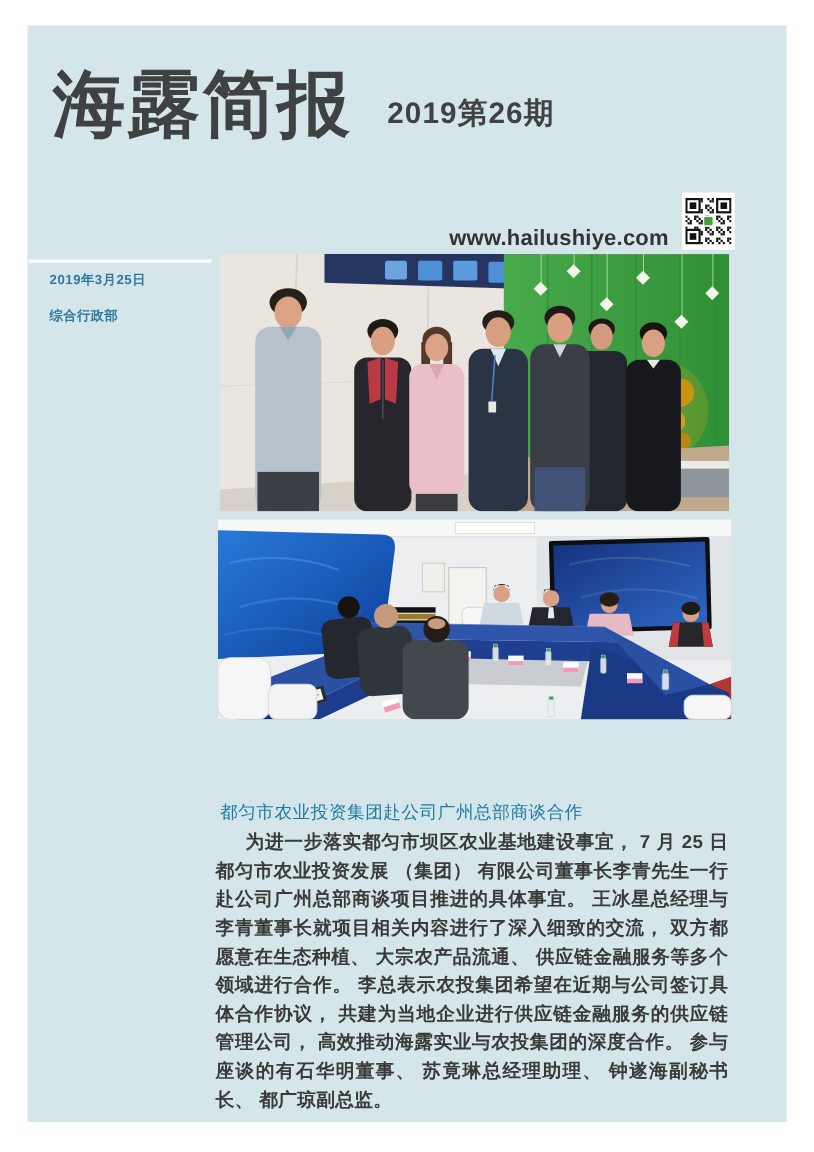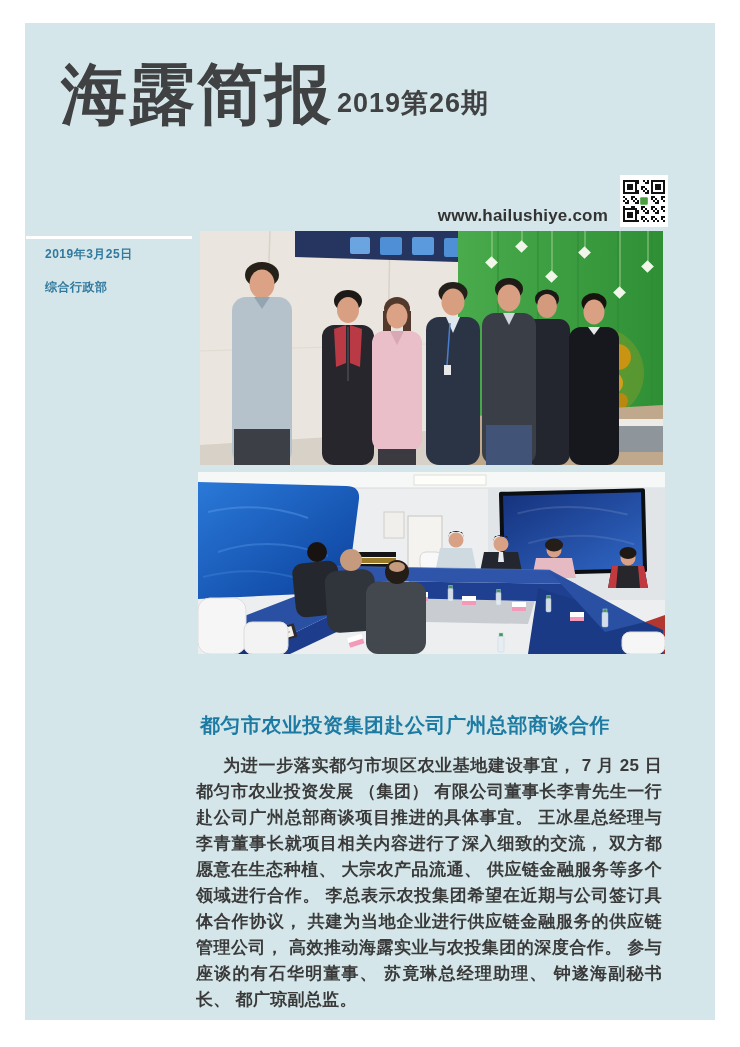--- a/index.html
+++ b/index.html
@@ -4,34 +4,34 @@
 <style>
   :root{
     --page_bg:#d4e6e9; --title_gray:#3f4142; --accent_teal:#31799e;
     --headline_teal:#1d7ba3; --body_text:#3a3a3a;
   }
   *{margin:0;padding:0;box-sizing:border-box;}
   html,body{background:#ffffff;}
   body{font-family:"Liberation Sans","DejaVu Sans",sans-serif;}
   .canvas{position:relative;width:740px;height:1047px;background:#ffffff;overflow:hidden;}
   .page{position:absolute;left:25px;top:23px;width:690px;height:997px;background:var(--page_bg);}
-  .masthead{position:absolute;left:36px;top:26px;display:flex;align-items:flex-end;gap:4px;justify-content:flex-end;}
+  .masthead{position:absolute;left:23px;top:26px;display:flex;align-items:flex-end;gap:32px;justify-content:flex-end;}
   .title{font-size:66px;line-height:1.08;font-weight:700;color:var(--title_gray);letter-spacing:2px;}
   .issue{font-size:27px;font-weight:700;color:var(--title_gray);padding-bottom:9px;letter-spacing:1px;margin-top:36px;}
-  .website{position:absolute;top:183px;right:107px;font-size:17px;font-weight:600;color:#333333;letter-spacing:.2px;}
+  .website{position:absolute;top:183px;right:107px;font-size:20px;font-weight:600;color:#333333;letter-spacing:.2px;}
   .qr-box{position:absolute;left:595px;top:152px;width:48px;height:52px;background:#ffffff;padding:3px;}
   .qr-box svg{width:100%;height:100%;display:block;}
   .divider{position:absolute;left:1px;top:213px;width:166px;height:3px;background:#ffffff;}
   .side-date{position:absolute;left:20px;top:223px;font-size:12px;font-weight:700;color:var(--accent_teal);letter-spacing:.5px;}
   .side-dept{position:absolute;left:20px;top:256px;font-size:12px;font-weight:700;color:var(--accent_teal);letter-spacing:.5px;}
   .photo{position:absolute;overflow:hidden;}
   .photo svg{width:100%;height:100%;display:block;}
   .photo1{left:175px;top:208px;width:463px;height:234px;}
   .photo2{left:173px;top:449px;width:467px;height:182px;}
-  .headline{position:absolute;left:175px;top:689px;width:466px;font-size:20px;font-weight:700;color:var(--headline_teal);letter-spacing:.5px;}
+  .headline{position:absolute;left:175px;top:706px;width:466px;font-size:16px;font-weight:400;color:var(--headline_teal);letter-spacing:.5px;}
   .article-body{position:absolute;left:171px;top:730px;width:466px;font-size:17px;line-height:26px;font-weight:600;color:var(--body_text);text-align:justify;text-indent:1.6em;letter-spacing:.3px;}
 </style>
 </head>
 <body>
 
 <div class="canvas">
   <div class="page">
 
     <div class="masthead">
       <div class="title">海露简报</div>

